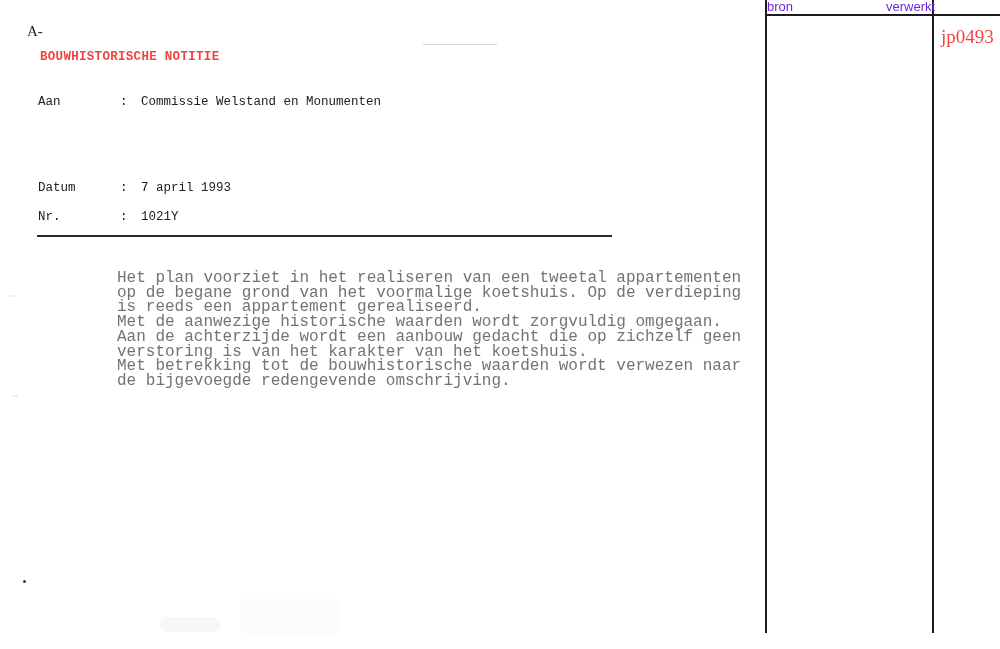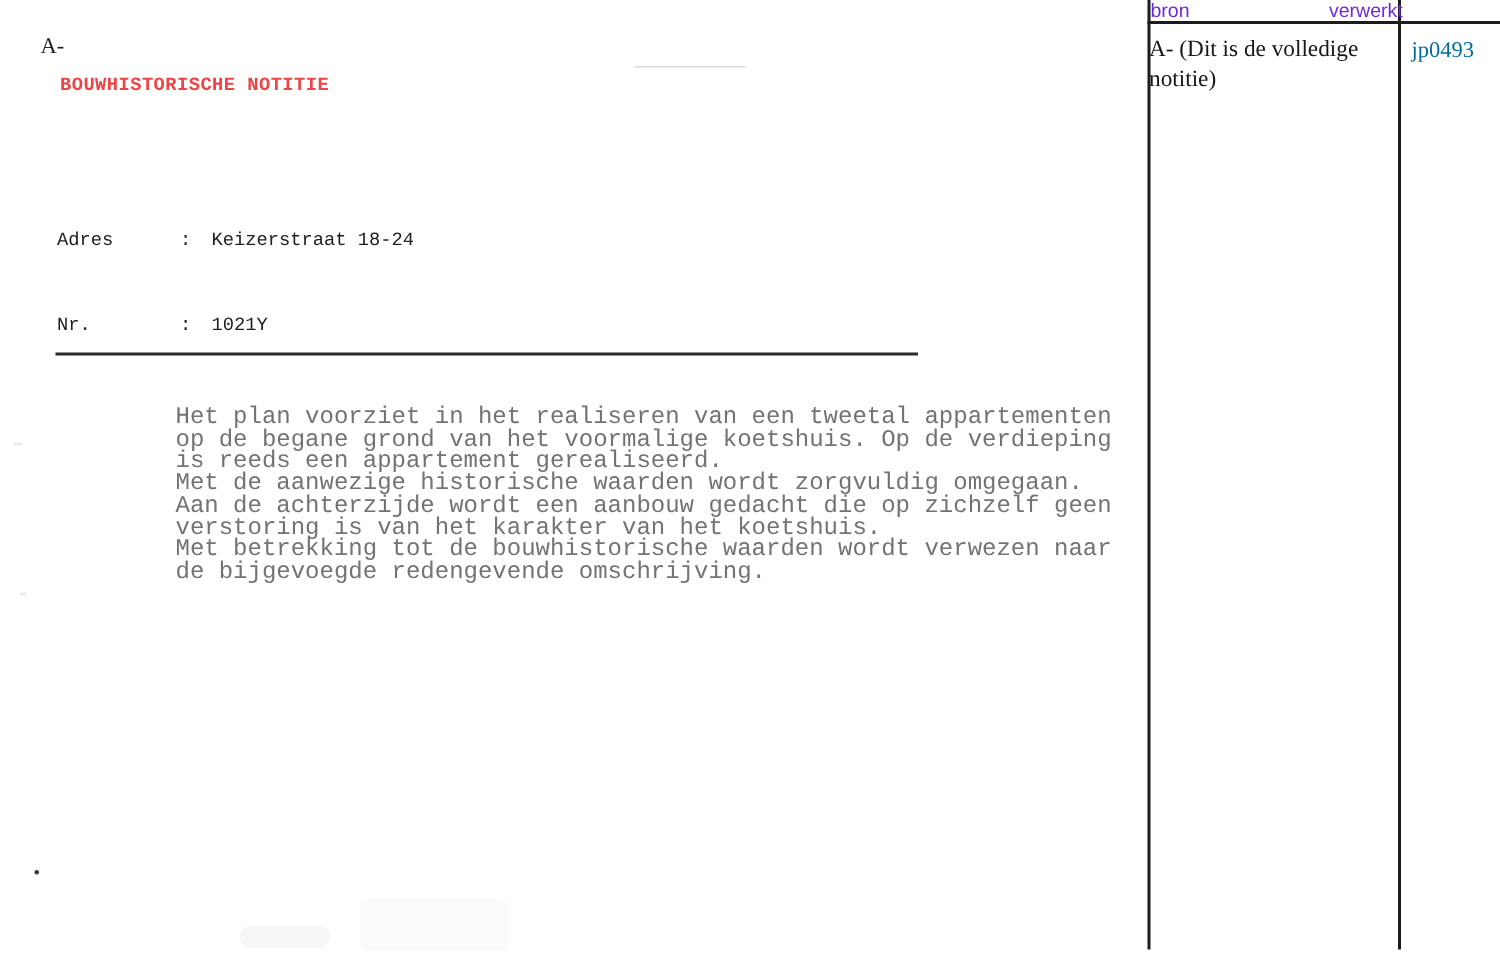--- a/index.html
+++ b/index.html
@@ -84,44 +84,47 @@
     width: 158px;
     font-family: "Liberation Serif", serif;
     font-size: 15.5px;
     line-height: 19.5px;
     color: #181818;
   }
   .verwerkt-value {
     position: absolute;
     left: 941px; top: 26px;
     font-family: "Liberation Serif", serif;
-    font-size: 15px;
-    color: #0369a1;
+    font-size: 19px;
+    color: #ef4444;
   }
 
   
   .artifact { position: absolute; }
   .scratch  { left: 423px; top: 44px; width: 74px; height: 1px; background: #d9d9d9; }
   .ink-dot  { left: 23px; top: 580px; width: 3px; height: 3px; background: #3a3a3a; border-radius: 50%; }
   .smudge-a { left: 240px; top: 599px; width: 100px; height: 35px; background: #fbfbfb; border-radius: 6px; }
   .smudge-b { left: 160px; top: 617px; width: 60px; height: 15px; background: #f7f7f7; border-radius: 8px; }
   .edge-a   { left: 9px;  top: 295px; width: 6px; height: 2px; background: #ededed; }
   .edge-b   { left: 13px; top: 395px; width: 5px; height: 2px; background: #ededed; }
 </style>
 </head>
 <body>
 
 <div class="page">
 
   <div class="corner-mark">A-</div>
 
   <div class="doc-title">BOUWHISTORISCHE NOTITIE</div>
 
-  <div class="field-row" style="top:153px;">
-    <span class="field-label">Adres</span><span class="field-sep">:</span><span class="field-value">Keizerstraat 18-24</span>
+  <div class="field-row" style="top:95px;">
+    <span class="field-label">Aan</span><span class="field-sep">:</span><span class="field-value">Commissie Welstand en Monumenten</span>
+  </div>
+  <div class="field-row" style="top:181px;">
+    <span class="field-label">Datum</span><span class="field-sep">:</span><span class="field-value">7 april 1993</span>
   </div>
   <div class="field-row" style="top:210px;">
     <span class="field-label">Nr.</span><span class="field-sep">:</span><span class="field-value">1021Y</span>
   </div>
 
   <div class="rule"></div>
 
   <div class="doc-body">Het plan voorziet in het realiseren van een tweetal appartementen
 op de begane grond van het voormalige koetshuis. Op de verdieping
 is reeds een appartement gerealiseerd.
@@ -131,21 +134,20 @@
 Met betrekking tot de bouwhistorische waarden wordt verwezen naar
 de bijgevoegde redengevende omschrijving.</div>
 
   <div class="vline vline-left"></div>
   <div class="vline vline-right"></div>
   <div class="header-hline"></div>
 
   <div class="col-header col-header-bron">bron</div>
   <div class="col-header col-header-verw">verwerkt</div>
 
-  <div class="bron-note">A- (Dit is de volledige notitie)</div>
   <div class="verwerkt-value">jp0493</div>
 
   <div class="artifact scratch"></div>
   <div class="artifact ink-dot"></div>
   <div class="artifact smudge-a"></div>
   <div class="artifact smudge-b"></div>
   <div class="artifact edge-a"></div>
   <div class="artifact edge-b"></div>
 
 </div>

